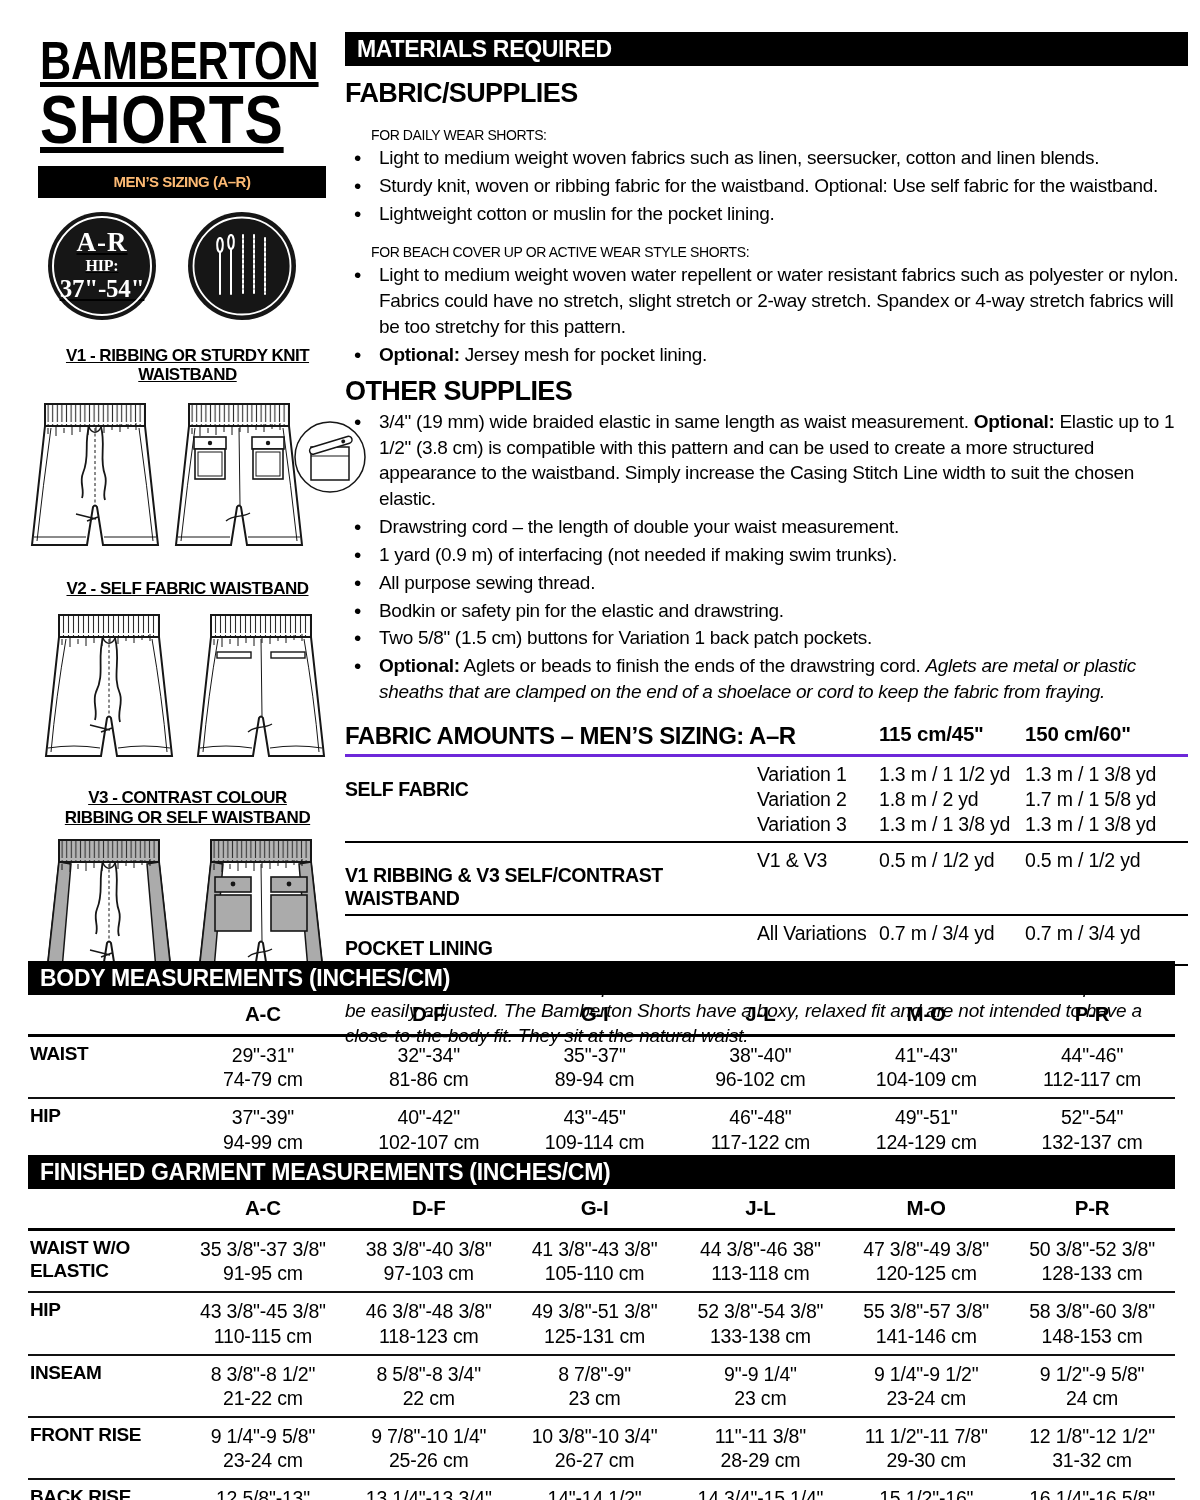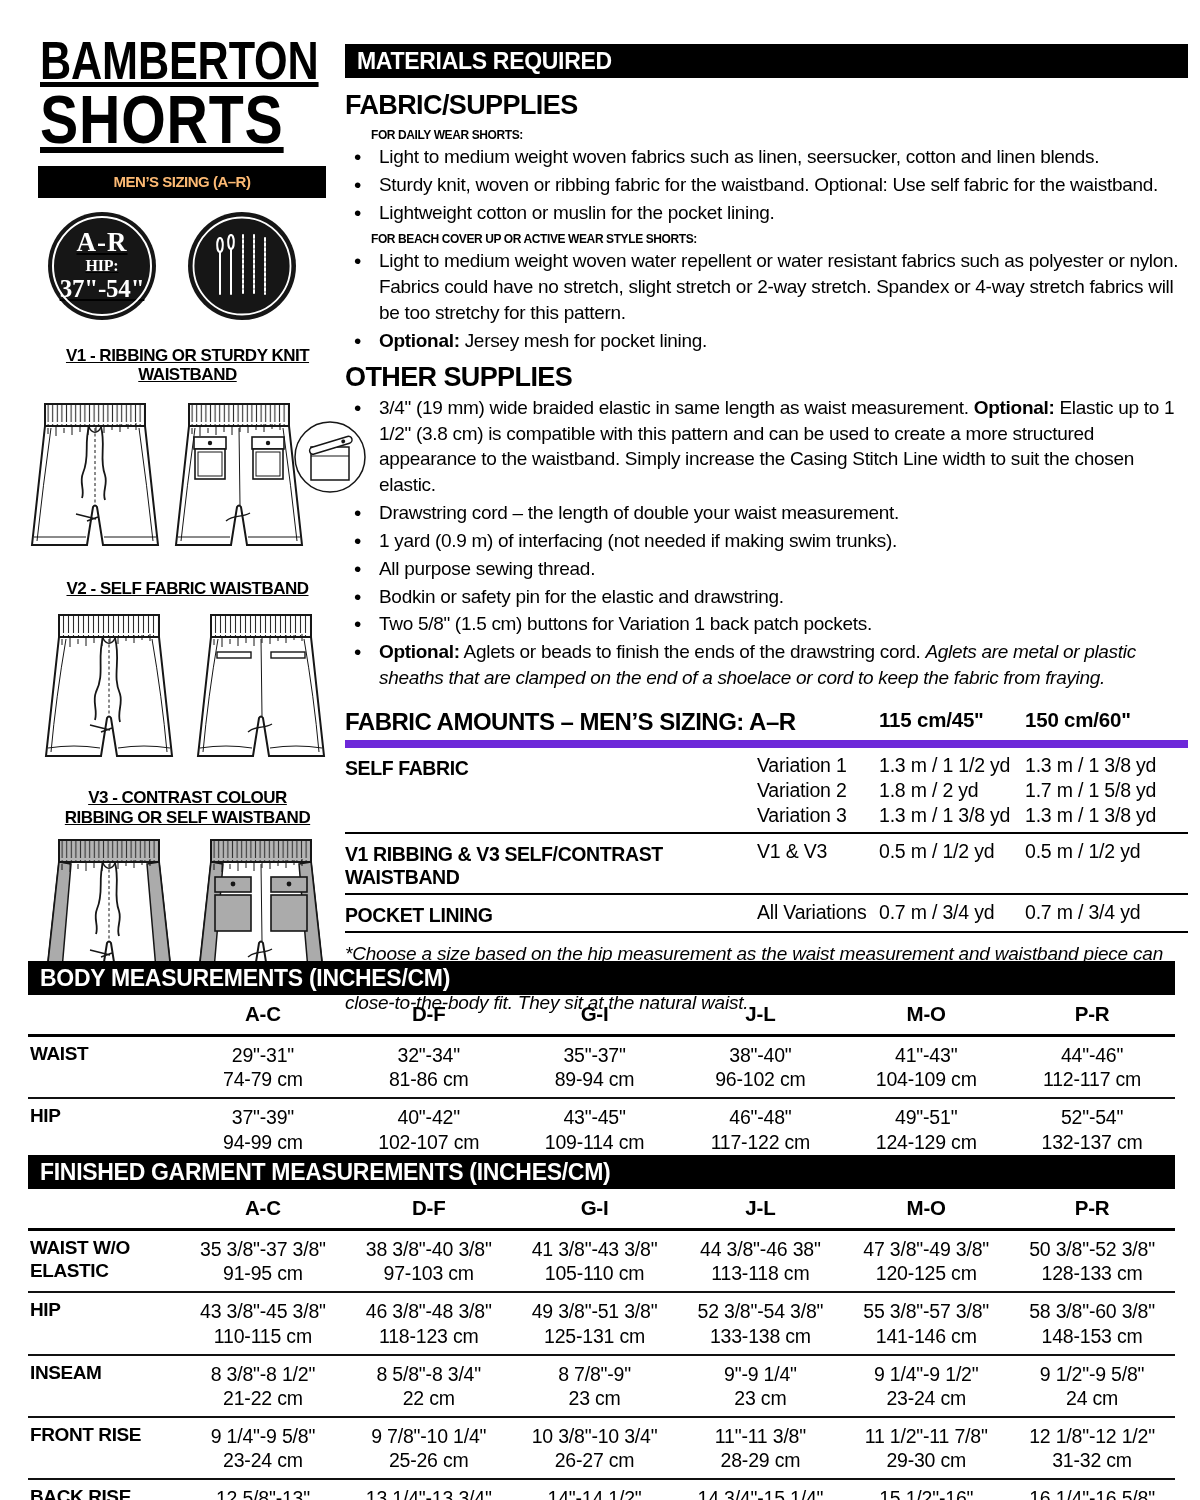--- a/index.html
+++ b/index.html
@@ -38,46 +38,46 @@
   .badge-l2 { font-size:16px; font-weight:bold; line-height:1.15; }
   .badge-l3 { font-size:25px; font-weight:bold; line-height:1.1; }
   .variation { margin-top:26px; }
   .variation-label {
     font-weight:bold; font-size:17px; letter-spacing:-0.5px; text-align:center;
     line-height:1.15; width:315px;
   }
   .v-svg { display:block; }
 
   
-  .right-col { position:absolute; left:345px; top:44px; width:843px; }
+  .right-col { position:absolute; left:345px; top:32px; width:843px; }
   .black-bar {
     background:#000; color:#fff; font-weight:bold; font-size:23px;
     height:34px; display:flex; align-items:center; padding-left:12px;
     letter-spacing:-0.3px;
   }
   .h-fabric { font-size:27px; font-weight:bold; margin-top:12px; letter-spacing:-0.6px; }
-  .h-sub { font-size:12px; font-weight:bold; margin:7px 0 2px 26px; letter-spacing:-0.4px; }
+  .h-sub { font-size:14px; font-weight:normal; margin:18px 0 2px 26px; letter-spacing:-0.4px; }
   .h-other { font-size:27px; font-weight:bold; margin-top:8px; letter-spacing:-0.6px; }
   ul.blist { list-style:none; }
   ul.blist li {
     position:relative; padding-left:34px; font-size:19px; line-height:1.36;
     letter-spacing:-0.3px; margin-top:2px;
   }
   ul.blist li::before { content:"\2022"; position:absolute; left:9px; top:-1px; font-size:21px; }
   .seg-b { font-weight:bold; }
   .seg-i { font-style:italic; }
 
   
   .ftable { border-collapse:collapse; width:843px; margin-top:14px; }
   .ftable th, .ftable td { vertical-align:top; text-align:left; padding:3px 0 4px 0; }
   .ft-title { font-size:24px; font-weight:bold; letter-spacing:-0.5px; padding-bottom:6px; }
   .ft-col { font-size:20.5px; font-weight:bold; padding-bottom:6px; }
-  .ftable thead tr { border-bottom:8px solid #6d28d9; }
+  .ftable thead tr { border-bottom:3px solid #6d28d9; }
   .ftable tbody tr { border-bottom:2.5px solid #000; }
-  .ftable tbody th { font-size:19.5px; font-weight:bold; letter-spacing:-0.4px; padding-top:9px; }
+  .ftable tbody th { font-size:19.5px; font-weight:bold; letter-spacing:-0.4px; padding-top:21px; }
   .ftable tbody td { font-size:19.5px; line-height:1.28; padding-top:5px; }
   .footnote {
     font-style:italic; font-size:19px; line-height:1.3; margin-top:9px;
     letter-spacing:-0.2px;
   }
 
   
   .bm-section { position:absolute; left:28px; top:961px; width:1147px; }
   .fg-section { position:absolute; left:28px; top:1155px; width:1147px; }
   .mtable { border-collapse:collapse; width:1147px; table-layout:fixed; }

